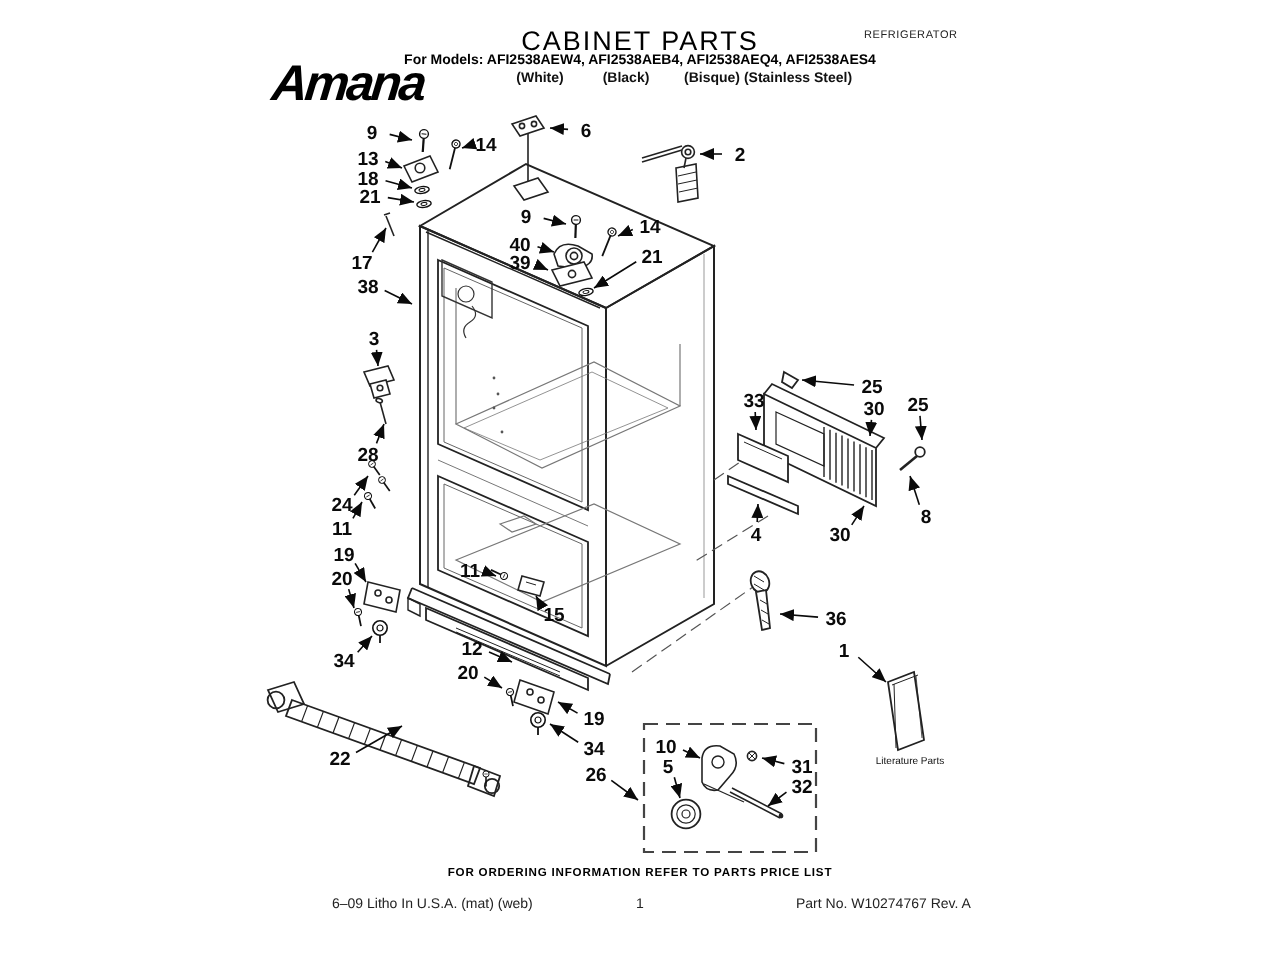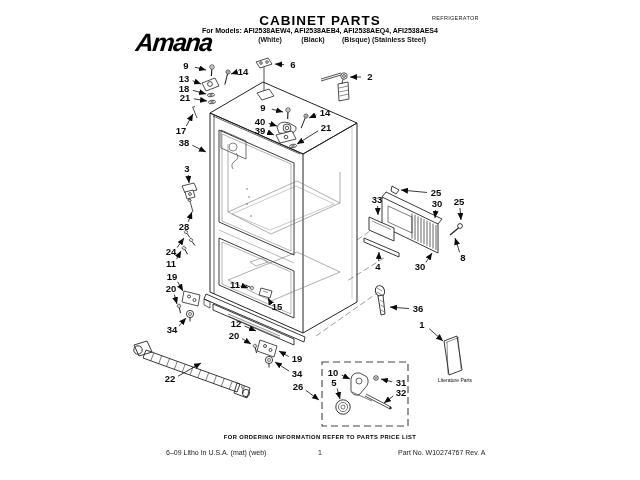--- a/index.html
+++ b/index.html
@@ -2,21 +2,21 @@
 <html><head>
 <meta charset="utf-8">
 <style>
   html,body{margin:0;padding:0;background:#e8e8e8;}
   .page{position:relative;width:640px;height:480px;background:#ffffff;overflow:hidden;
         font-family:"Liberation Sans",sans-serif;color:#111;}
   .abs{position:absolute;}
   .brand{left:136px;top:28px;font-size:25px;font-weight:900;font-style:italic;
          letter-spacing:-1.5px;transform:skewX(-6deg);color:#000;}
   .doc-label{left:432px;top:15px;font-size:5.5px;letter-spacing:.3px;color:#222;}
-  .title{left:0;top:13px;width:640px;text-align:center;font-size:13.5px;font-weight:bold;
+  .title{left:0;top:13px;width:640px;text-align:center;font-size:13.5px;font-weight:normal;
          letter-spacing:1px;color:#000;}
   .models{left:0;top:27px;width:640px;text-align:center;font-size:7px;font-weight:bold;color:#000;}
   .color-span{position:absolute;top:36px;transform:translateX(-50%);font-size:7px;font-weight:bold;white-space:nowrap;}
   .order-note{left:0;top:434px;width:640px;text-align:center;font-size:5.8px;font-weight:bold;
               letter-spacing:.4px;color:#000;}
   .litho{left:166px;top:449px;font-size:7px;color:#222;}
   .pageno{left:0;top:449px;width:640px;text-align:center;font-size:7px;color:#222;}
   .partno{left:398px;top:449px;font-size:7px;color:#222;}
   svg#diagram-svg{position:absolute;left:0;top:0;}
   .callout-num{font-family:"Liberation Sans",sans-serif;font-weight:bold;font-size:9.5px;fill:#0a0a0a;}

